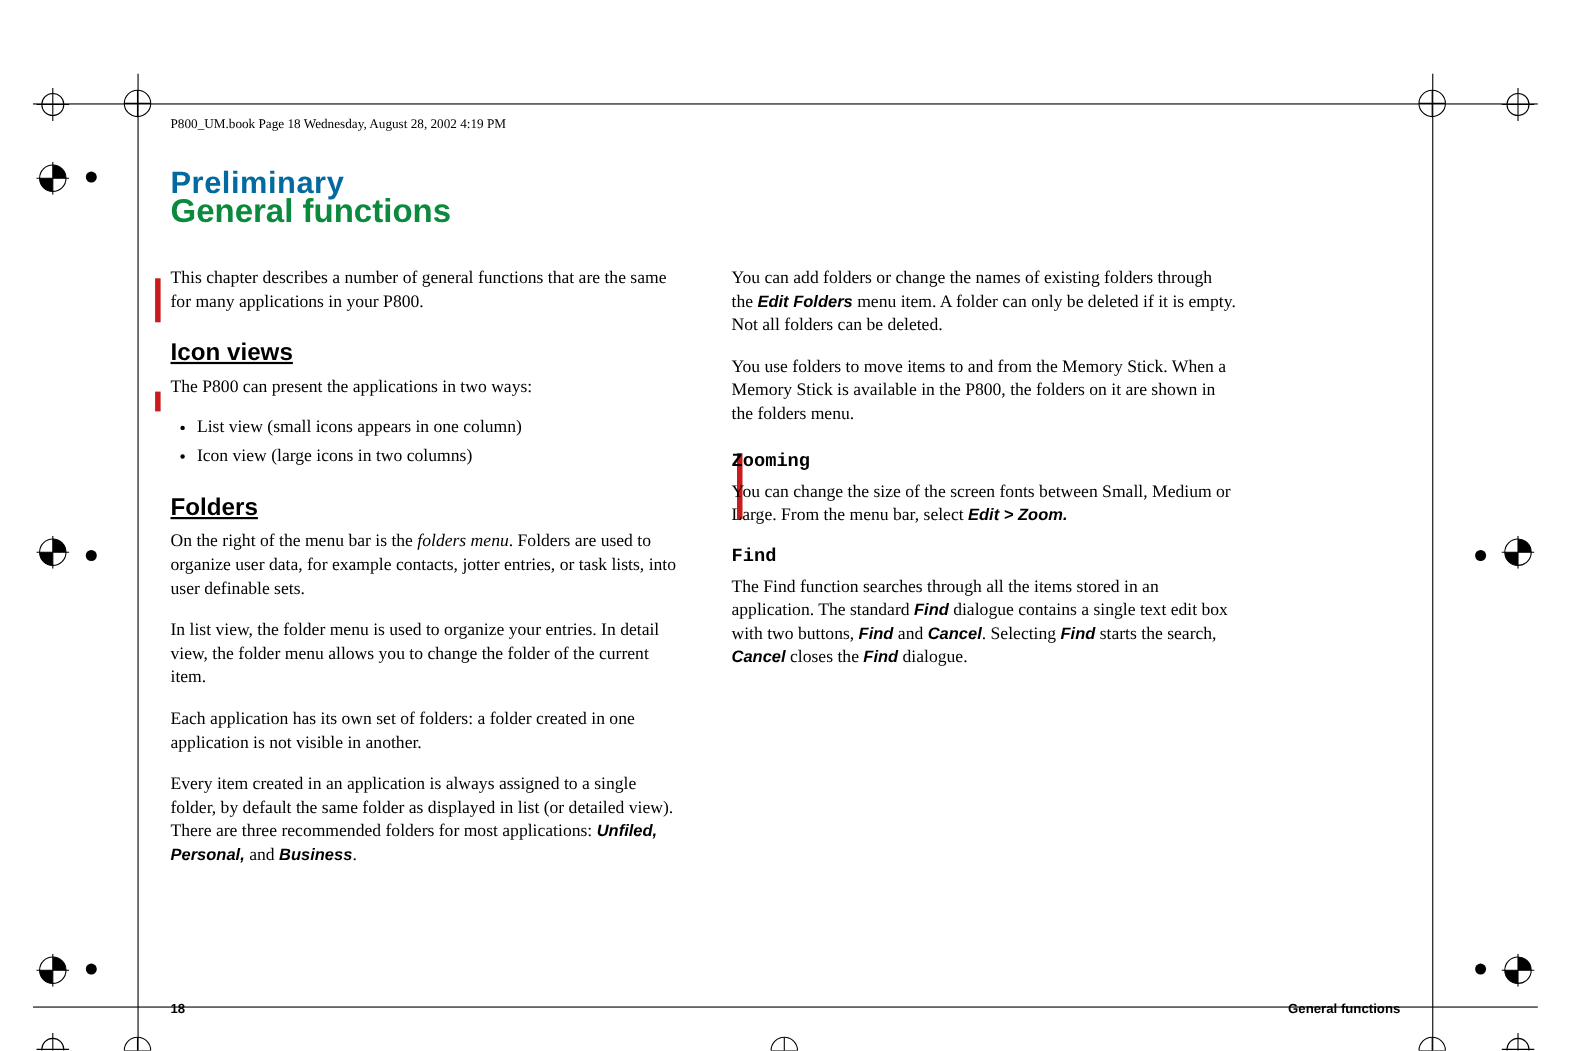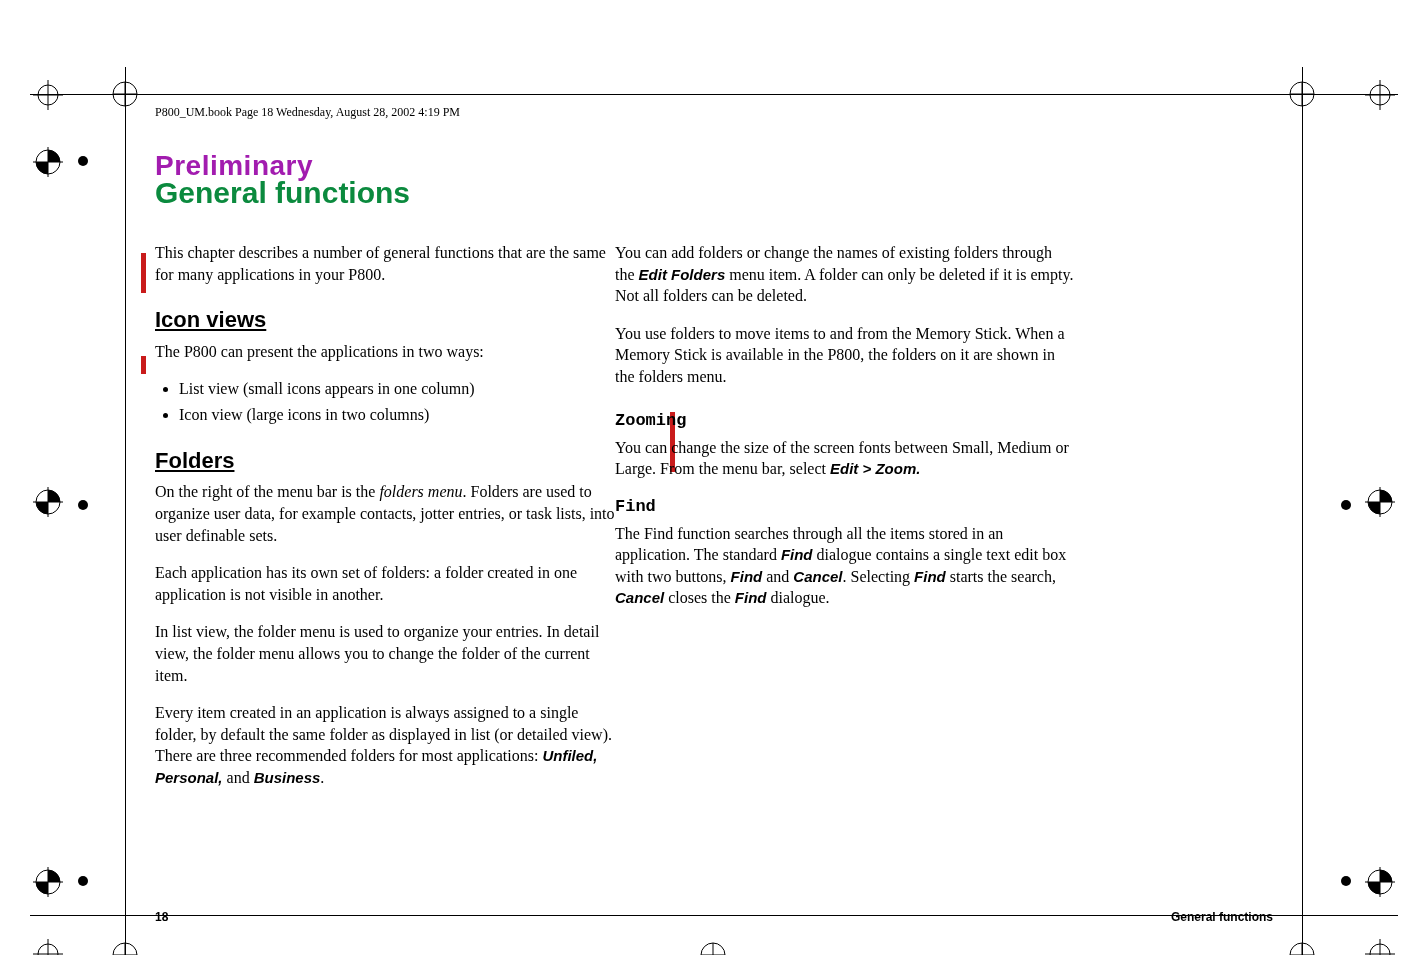--- a/index.html
+++ b/index.html
@@ -28,34 +28,35 @@
 }
 .header-line {
   font-size: 12px;
   color: #000;
   margin-bottom: 30px;
 }
 .preliminary {
   font-family: Arial, Helvetica, sans-serif;
   font-weight: bold;
   font-size: 28px;
-  color: #a21caf;
+  color: #0369a1;
   letter-spacing: 0.5px;
   margin-top: 12px;
   margin-bottom: -6px;
 }
 .chapter-title {
   font-family: Arial, Helvetica, sans-serif;
   font-weight: bold;
   font-size: 30px;
   color: #0b8a3e;
   margin-bottom: 32px;
 }
 .columns {
   display: flex;
+  gap: 50px;
   margin-top: 22px;
 }
 .col {
   width: 460px;
   font-size: 16px;
   line-height: 1.35;
   color: #000;
 }
 .col p {
   margin: 0 0 16px 0;
@@ -295,22 +296,22 @@
         <p>The P800 can present the applications in two ways:</p>
         <ul class="bullets">
           <li>List view (small icons appears in one column)</li>
           <li>Icon view (large icons in two columns)</li>
         </ul>
 
         <div class="h2">Folders</div>
         <p>
           <span>On the right of the menu bar is the </span><span class="italic">folders menu</span><span>. Folders are used to organize user data, for example contacts, jotter entries, or task lists, into user definable sets.</span>
         </p>
+        <p>In list view, the folder menu is used to organize your entries. In detail view, the folder menu allows you to change the folder of the current item.</p>
         <p>Each application has its own set of folders: a folder created in one application is not visible in another.</p>
-        <p>In list view, the folder menu is used to organize your entries. In detail view, the folder menu allows you to change the folder of the current item.</p>
         <p>
           <span>Every item created in an application is always assigned to a single folder, by default the same folder as displayed in list (or detailed view). There are three recommended folders for most applications: </span><span class="bolditalic">Unfiled, Personal,</span><span> and </span><span class="bolditalic">Business</span><span>.</span>
         </p>
       </div>
 
       <div class="col">
         <p>
           <span>You can add folders or change the names of existing folders through the </span><span class="bolditalic">Edit Folders</span><span> menu item. A folder can only be deleted if it is empty. Not all folders can be deleted.</span>
         </p>
         <p>You use folders to move items to and from the Memory Stick. When a Memory Stick is available in the P800, the folders on it are shown in the folders menu.</p>

